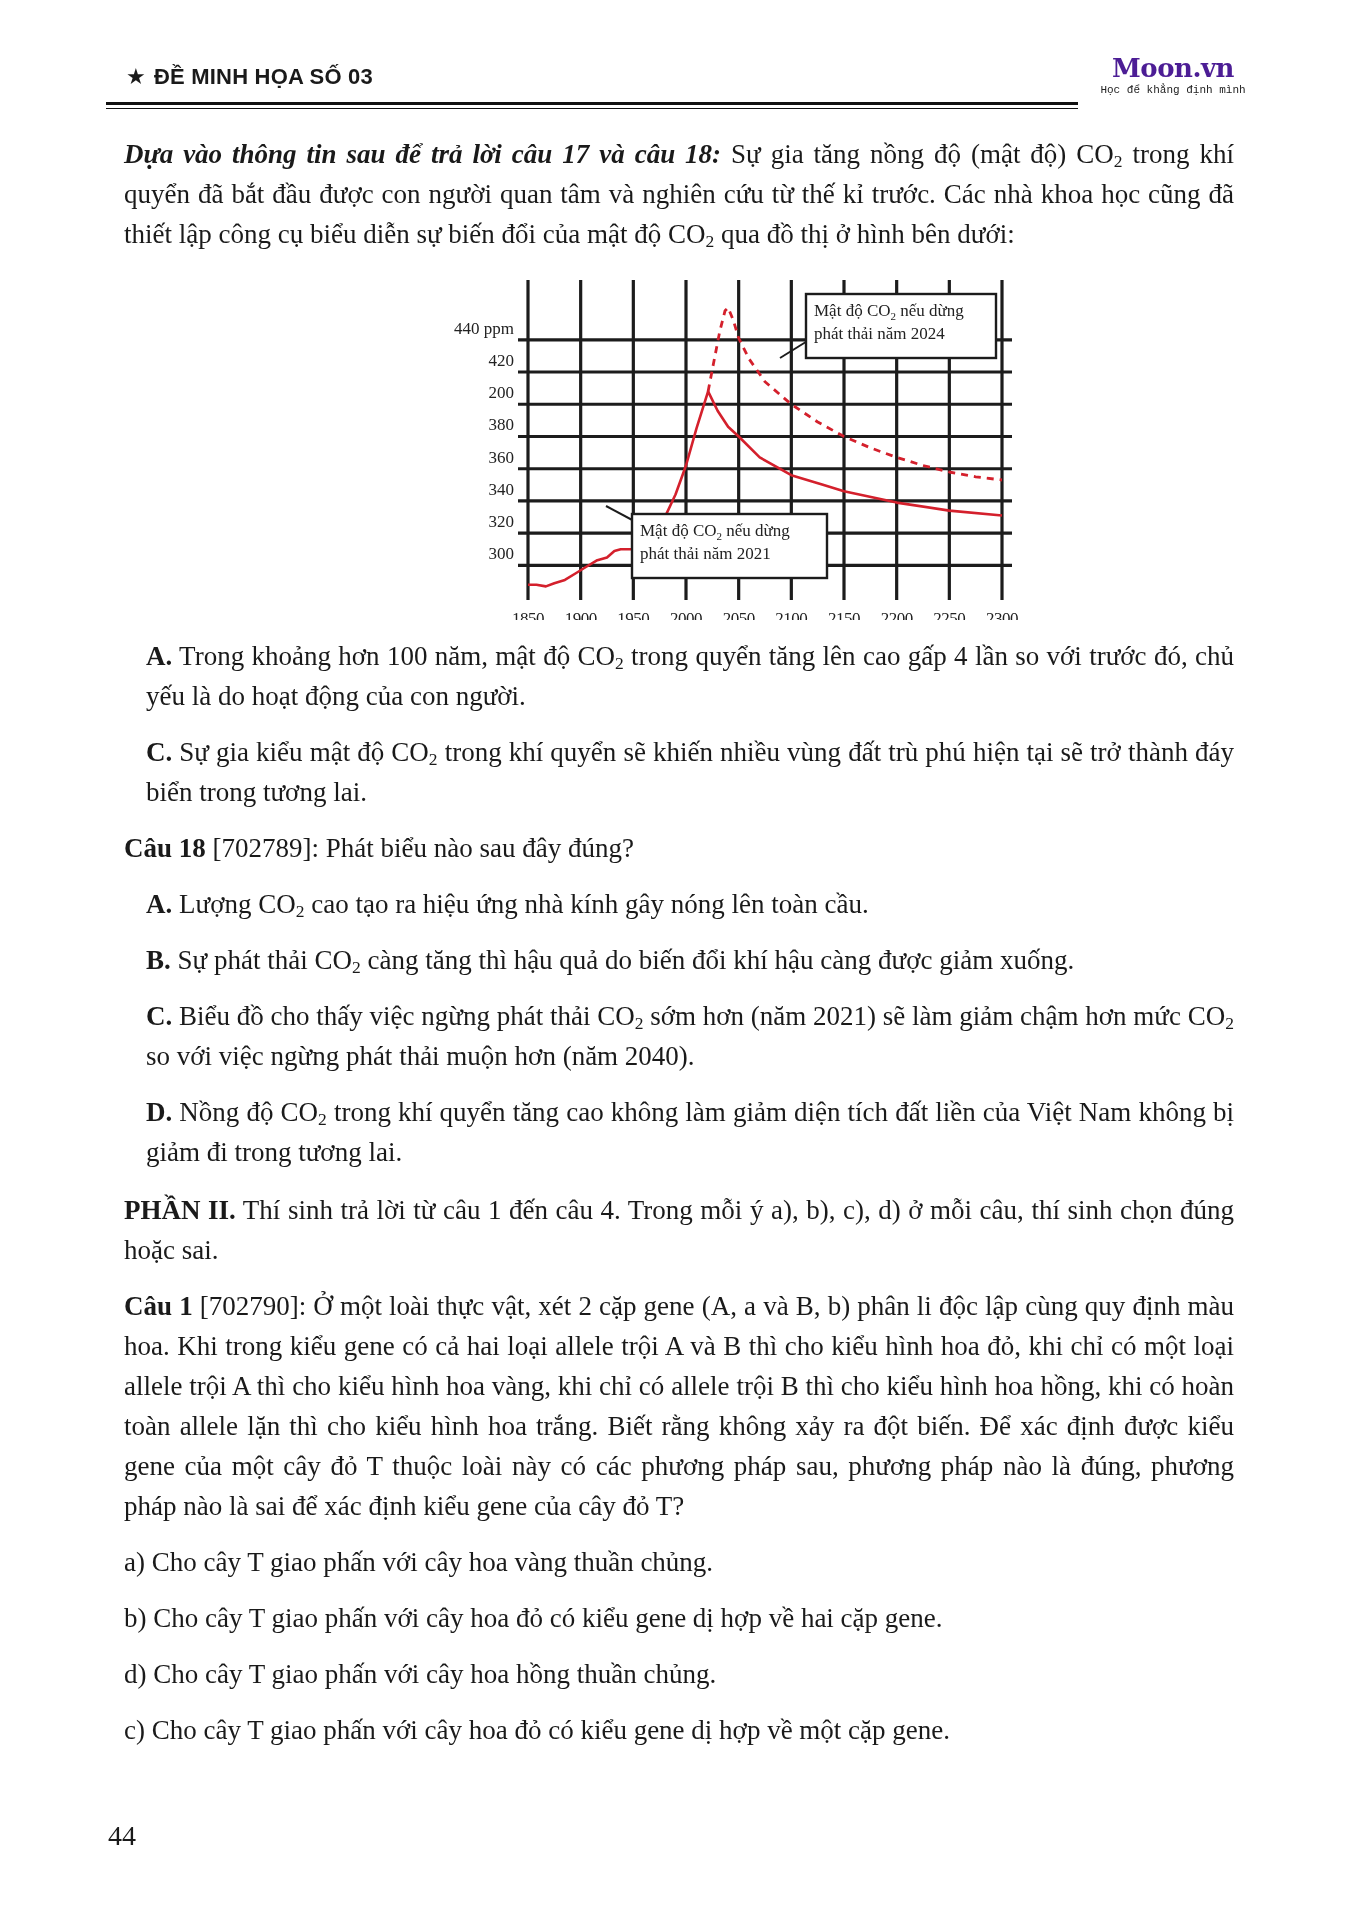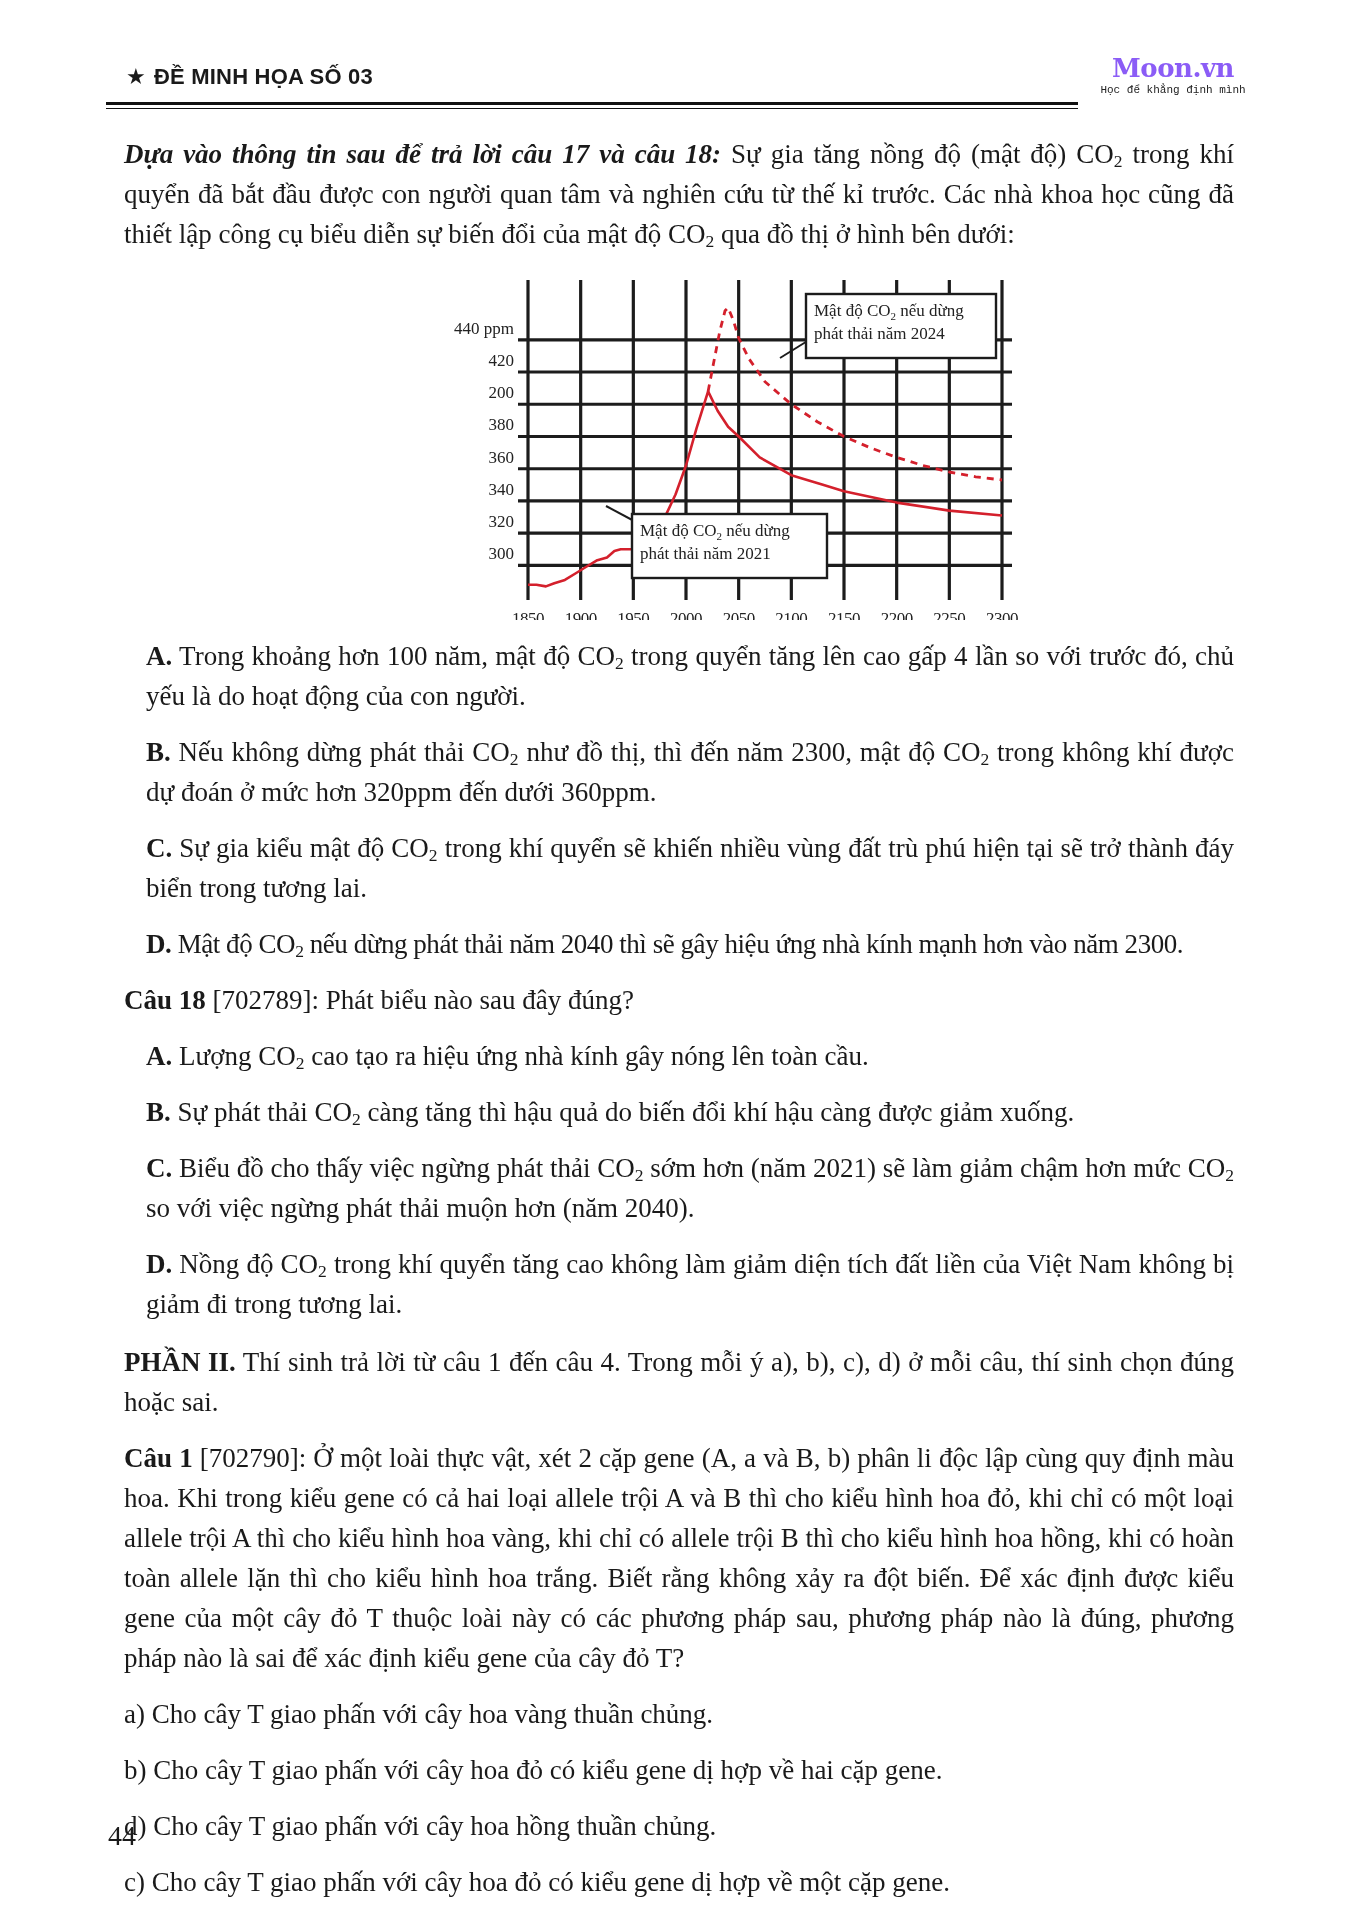--- a/index.html
+++ b/index.html
@@ -8,21 +8,21 @@
   .header { position: absolute; left: 126px; top: 64px; width: 1000px; }
   .header-title { font-family: "Liberation Sans", "DejaVu Sans", sans-serif; font-weight: bold;
                   font-size: 22px; letter-spacing: 0.2px; }
   .header-title .star { margin-right: 8px; }
   .rule { position: absolute; left: 106px; top: 102px; width: 972px; height: 0;
           border-top: 3px solid #111; }
   .rule2 { position: absolute; left: 106px; top: 108px; width: 972px; height: 0;
            border-top: 1.5px solid #111; }
   .logo { position: absolute; left: 1098px; top: 54px; width: 150px; text-align: center; }
   .logo-name { font-family: "DejaVu Serif", serif; font-weight: bold; font-size: 26px;
-               letter-spacing: -0.5px; line-height: 28px; color: #8b5cf6; }
+               letter-spacing: -0.5px; line-height: 28px; color: #4c1d95; }
   .logo-tag { font-family: Liberation Mono, monospace; font-size: 11px;
               color: #222; margin-top: 2px; }
   .body { position: absolute; left: 108px; top: 118px; width: 1142px;
           font-size: 27px; line-height: 40px; }
   .body p { margin: 16px; text-align: justify; }
   .intro b { font-style: italic; }
   sub { font-size: 0.65em; vertical-align: -0.25em; line-height: 0; }
   .chart-wrap { position: relative; height: 350px; margin-top: 4px; }
   .chart-svg { position: absolute; left: 316px; top: 0; }
   .q-title { margin-top: 4px; }
@@ -107,23 +107,21 @@
             <line x1="182" y1="236" x2="212" y2="252" stroke="#1c1c1c" stroke-width="2"></line>
             <rect x="208" y="244" width="195" height="64" fill="#fff" stroke="#1c1c1c" stroke-width="2.4"></rect>
             <text x="216" y="266" font-family="Liberation Serif, serif" font-size="17" fill="#222"><tspan>Mật độ CO</tspan><tspan font-size="11" dy="4">2</tspan><tspan dy="-4"> nếu dừng</tspan></text>
             <text x="216" y="289" font-family="Liberation Serif, serif" font-size="17" fill="#222">phát thải năm 2021</text>
           </g>
         </g>
     </svg>
   </div>
 
   <p class="opt"><span class="lbl">A.</span><span> Trong khoảng hơn 100 năm, mật độ CO</span><sub>2</sub><span> trong quyển tăng lên cao gấp 4 lần so với trước đó, chủ yếu là do hoạt động của con người.</span></p>
-  <p class="opt"><span class="lbl">B.</span><span> Nếu không dừng phát thải CO</span><sub>2</sub><span> như đồ thị, thì đến năm 2300, mật độ CO</span><sub>2</sub><span> trong không khí được dự đoán ở mức hơn 320ppm đến dưới 360ppm.</span></p>
   <p class="opt"><span class="lbl">C.</span><span> Sự gia kiểu mật độ CO</span><sub>2</sub><span> trong khí quyển sẽ khiến nhiều vùng đất trù phú hiện tại sẽ trở thành đáy biển trong tương lai.</span></p>
-  <p class="opt" style="letter-spacing:-0.45px"><span class="lbl">D.</span><span> Mật độ CO</span><sub>2</sub><span> nếu dừng phát thải năm 2040 thì sẽ gây hiệu ứng nhà kính mạnh hơn vào năm 2300.</span></p>
 
   <p class="q-title"><b>Câu 18</b> <span>[702789]</span><span>: Phát biểu nào sau đây đúng?</span></p>
   <p class="opt"><span class="lbl">A.</span><span> Lượng CO</span><sub>2</sub><span> cao tạo ra hiệu ứng nhà kính gây nóng lên toàn cầu.</span></p>
   <p class="opt"><span class="lbl">B.</span><span> Sự phát thải CO</span><sub>2</sub><span> càng tăng thì hậu quả do biến đổi khí hậu càng được giảm xuống.</span></p>
   <p class="opt"><span class="lbl">C.</span><span> Biểu đồ cho thấy việc ngừng phát thải CO</span><sub>2</sub><span> sớm hơn (năm 2021) sẽ làm giảm chậm hơn mức CO</span><sub>2</sub><span> so với việc ngừng phát thải muộn hơn (năm 2040).</span></p>
   <p class="opt"><span class="lbl">D.</span><span> Nồng độ CO</span><sub>2</sub><span> trong khí quyển tăng cao không làm giảm diện tích đất liền của Việt Nam không bị giảm đi trong tương lai.</span></p>
 
   <p class="sec" style="margin-top:18px"><b>PHẦN II.</b><span> Thí sinh trả lời từ câu 1 đến câu 4. Trong mỗi ý a), b), c), d) ở mỗi câu, thí sinh chọn đúng hoặc sai.</span></p>
   <p><b>Câu 1</b><span> [702790]</span><span>: Ở một loài thực vật, xét 2 cặp gene (A, a và B, b) phân li độc lập cùng quy định màu hoa. Khi trong kiểu gene có cả hai loại allele trội A và B thì cho kiểu hình hoa đỏ, khi chỉ có một loại allele trội A thì cho kiểu hình hoa vàng, khi chỉ có allele trội B thì cho kiểu hình hoa hồng, khi có hoàn toàn allele lặn thì cho kiểu hình hoa trắng. Biết rằng không xảy ra đột biến. Để xác định được kiểu gene của một cây đỏ T thuộc loài này có các phương pháp sau, phương pháp nào là đúng, phương pháp nào là sai để xác định kiểu gene của cây đỏ T?</span></p>
   <p class="sub-item">a) Cho cây T giao phấn với cây hoa vàng thuần chủng.</p>

